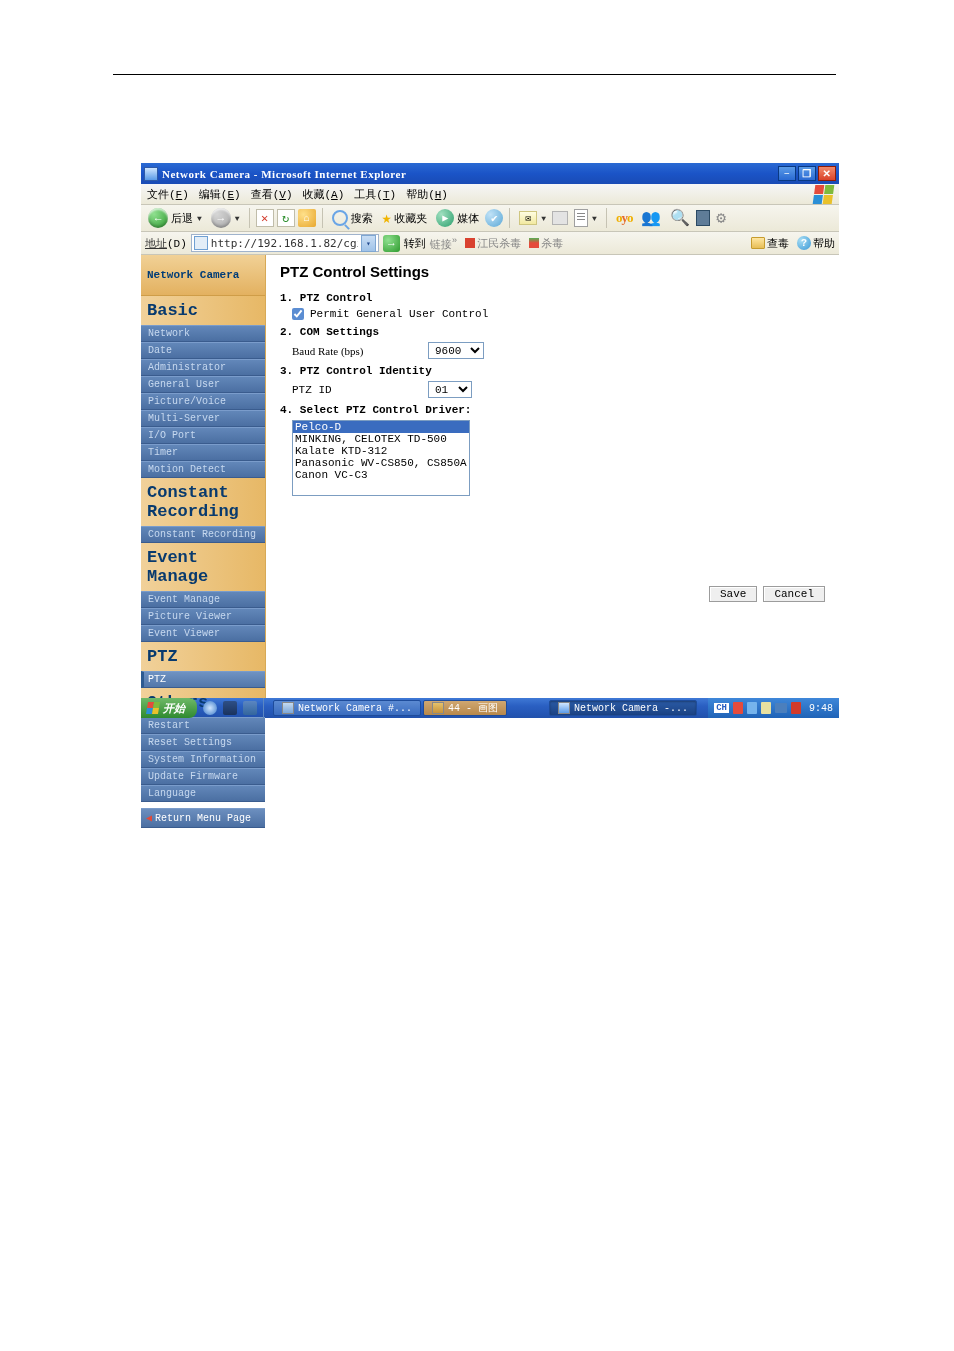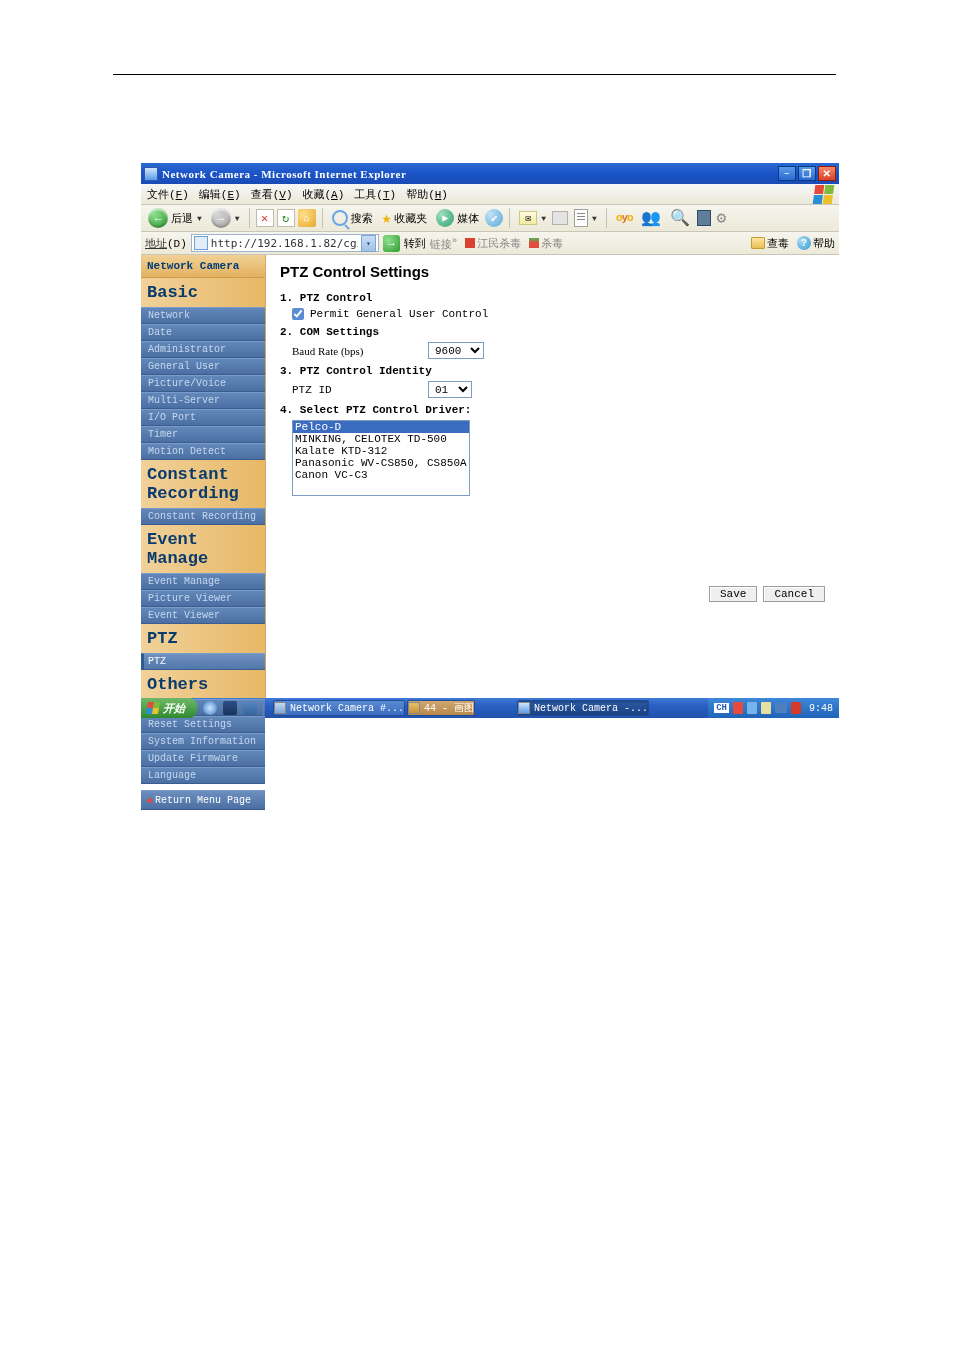--- a/index.html
+++ b/index.html
@@ -118,21 +118,21 @@
   .sep { width:1px; height:20px; background:#c6c3b3; margin:0 3px; }
   .mag { width:16px;height:16px;border:2px solid #6aa5e6;border-radius:50%;position:relative;}
   .mag::after{content:'';position:absolute;bottom:-4px;right:-4px;width:6px;height:2px;background:#6aa5e6;transform:rotate(45deg);}
   .star{color:#f0b400;font-size:16px;}
   .mediaicon{width:18px;height:18px;border-radius:50%;background:radial-gradient(circle at 30% 30%,#a0e0c0,#2c9f6d);display:flex;align-items:center;justify-content:center;color:#fff;font-size:10px;}
   .hist{width:18px;height:18px;border-radius:50%;background:radial-gradient(circle at 30% 30%,#c0e2f7,#5ba8d6);display:flex;align-items:center;justify-content:center;color:#fff;}
   .mail{width:18px;height:14px;background:linear-gradient(#fffde2,#f2e9a0);border:1px solid #cfc680;display:flex;align-items:center;justify-content:center;font-size:10px;}
   .print{width:16px;height:14px;background:#e3e3e3;border:1px solid #b2b2b2;}
   .edit{width:14px;height:18px;background:#fff;border:1px solid #a0a0a0;position:relative;}
   .edit::after{content:'';position:absolute;left:2px;right:2px;top:3px;height:1px;background:#888;box-shadow:0 3px #888,0 6px #888;}
-  .oyo{font-family:Liberation Mono, monospace;font-size:11px;font-weight:bold;letter-spacing:-1px;}
+  .oyo{font-family:Liberation Serif, serif;font-size:13px;font-weight:bold;letter-spacing:-1px;}
   .oyo .o{color:#f0b000;} .oyo .y{color:#e56b2b;}
   .human{color:#3f7fd6;font-size:16px;}
   .search-guy{color:#343434;font-size:16px;}
   .calc{width:14px;height:16px;background:#5f7c98;border:1px solid #2c4a64;}
   .gear{color:#8c8c8c;font-size:16px;}
   .arrow{font-size:8px;color:#333;margin-left:1px;}
 
   
   .addrbar {
     height: 23px;
@@ -177,21 +177,21 @@
     width: 125px;
     background: #ebc483;
     background: linear-gradient(to right, #f1d19a 0%, #e7b866 100%);
     border-right: 1px solid #d7a956;
     font-size: 10px;
   }
   .side-head {
     background: linear-gradient(to bottom, #f1d196, #e3b160);
     color: #003c77;
     font-weight: bold;
-    padding: 5px 6px;
+    padding: 14px 6px;
     font-size: 11px;
     border-bottom: 1px solid #cf9d48;
   }
   .side-section {
     color: #083a6e;
     font-weight: bold;
     font-size: 17px;
     padding: 5px 6px;
   }
   .side-item {
@@ -291,21 +291,21 @@
   }
   .start .flag { display:grid;grid-template-columns:1fr 1fr;grid-template-rows:1fr 1fr;gap:.5px;width:12px;height:12px;transform:skewX(-10deg);}
   .start .flag div:nth-child(1){background:#e54b3c;} .start .flag div:nth-child(2){background:#7fba3c;}
   .start .flag div:nth-child(3){background:#2b8fd6;} .start .flag div:nth-child(4){background:#e9c12b;}
   .ql { display:flex;align-items:center;padding:0 6px;gap:6px; }
   .ql .qi{width:14px;height:14px;border-radius:50%;background:radial-gradient(#cfe6ff,#3a79c7);}
   .ql .qi.b{border-radius:2px;background:linear-gradient(#2e4f86,#1a335d);}
   .ql .qi.c{border-radius:2px;background:linear-gradient(#5b86c1,#33669d);}
   .tsep{width:1px;background:#5b86c1;}
   .task {
-    display:flex;align-items:center;gap:4px;padding:0 0;margin:2px 1px;
+    display:flex;align-items:center;gap:4px;padding:0 8px;margin:2px 1px;
     background: linear-gradient(to bottom,#5b8ad2,#3a6cbf);
     border:1px solid #1e4c9b;border-radius:2px;
     font-size:10px;
   }
   .task.active { background: linear-gradient(to bottom,#2a5aa5,#1b4283); box-shadow: inset 0 1px 2px rgba(0,0,0,.3);}
   .task .ti{width:12px;height:12px;background:#fff;border:1px solid #888;}
   .task .ti.w{background:linear-gradient(#c4daf1,#7ca7d9);}
   .task.paint{background:linear-gradient(to bottom,#d0a770,#b7884b);color:#fff;}
   .tray {
     margin-left:auto;

